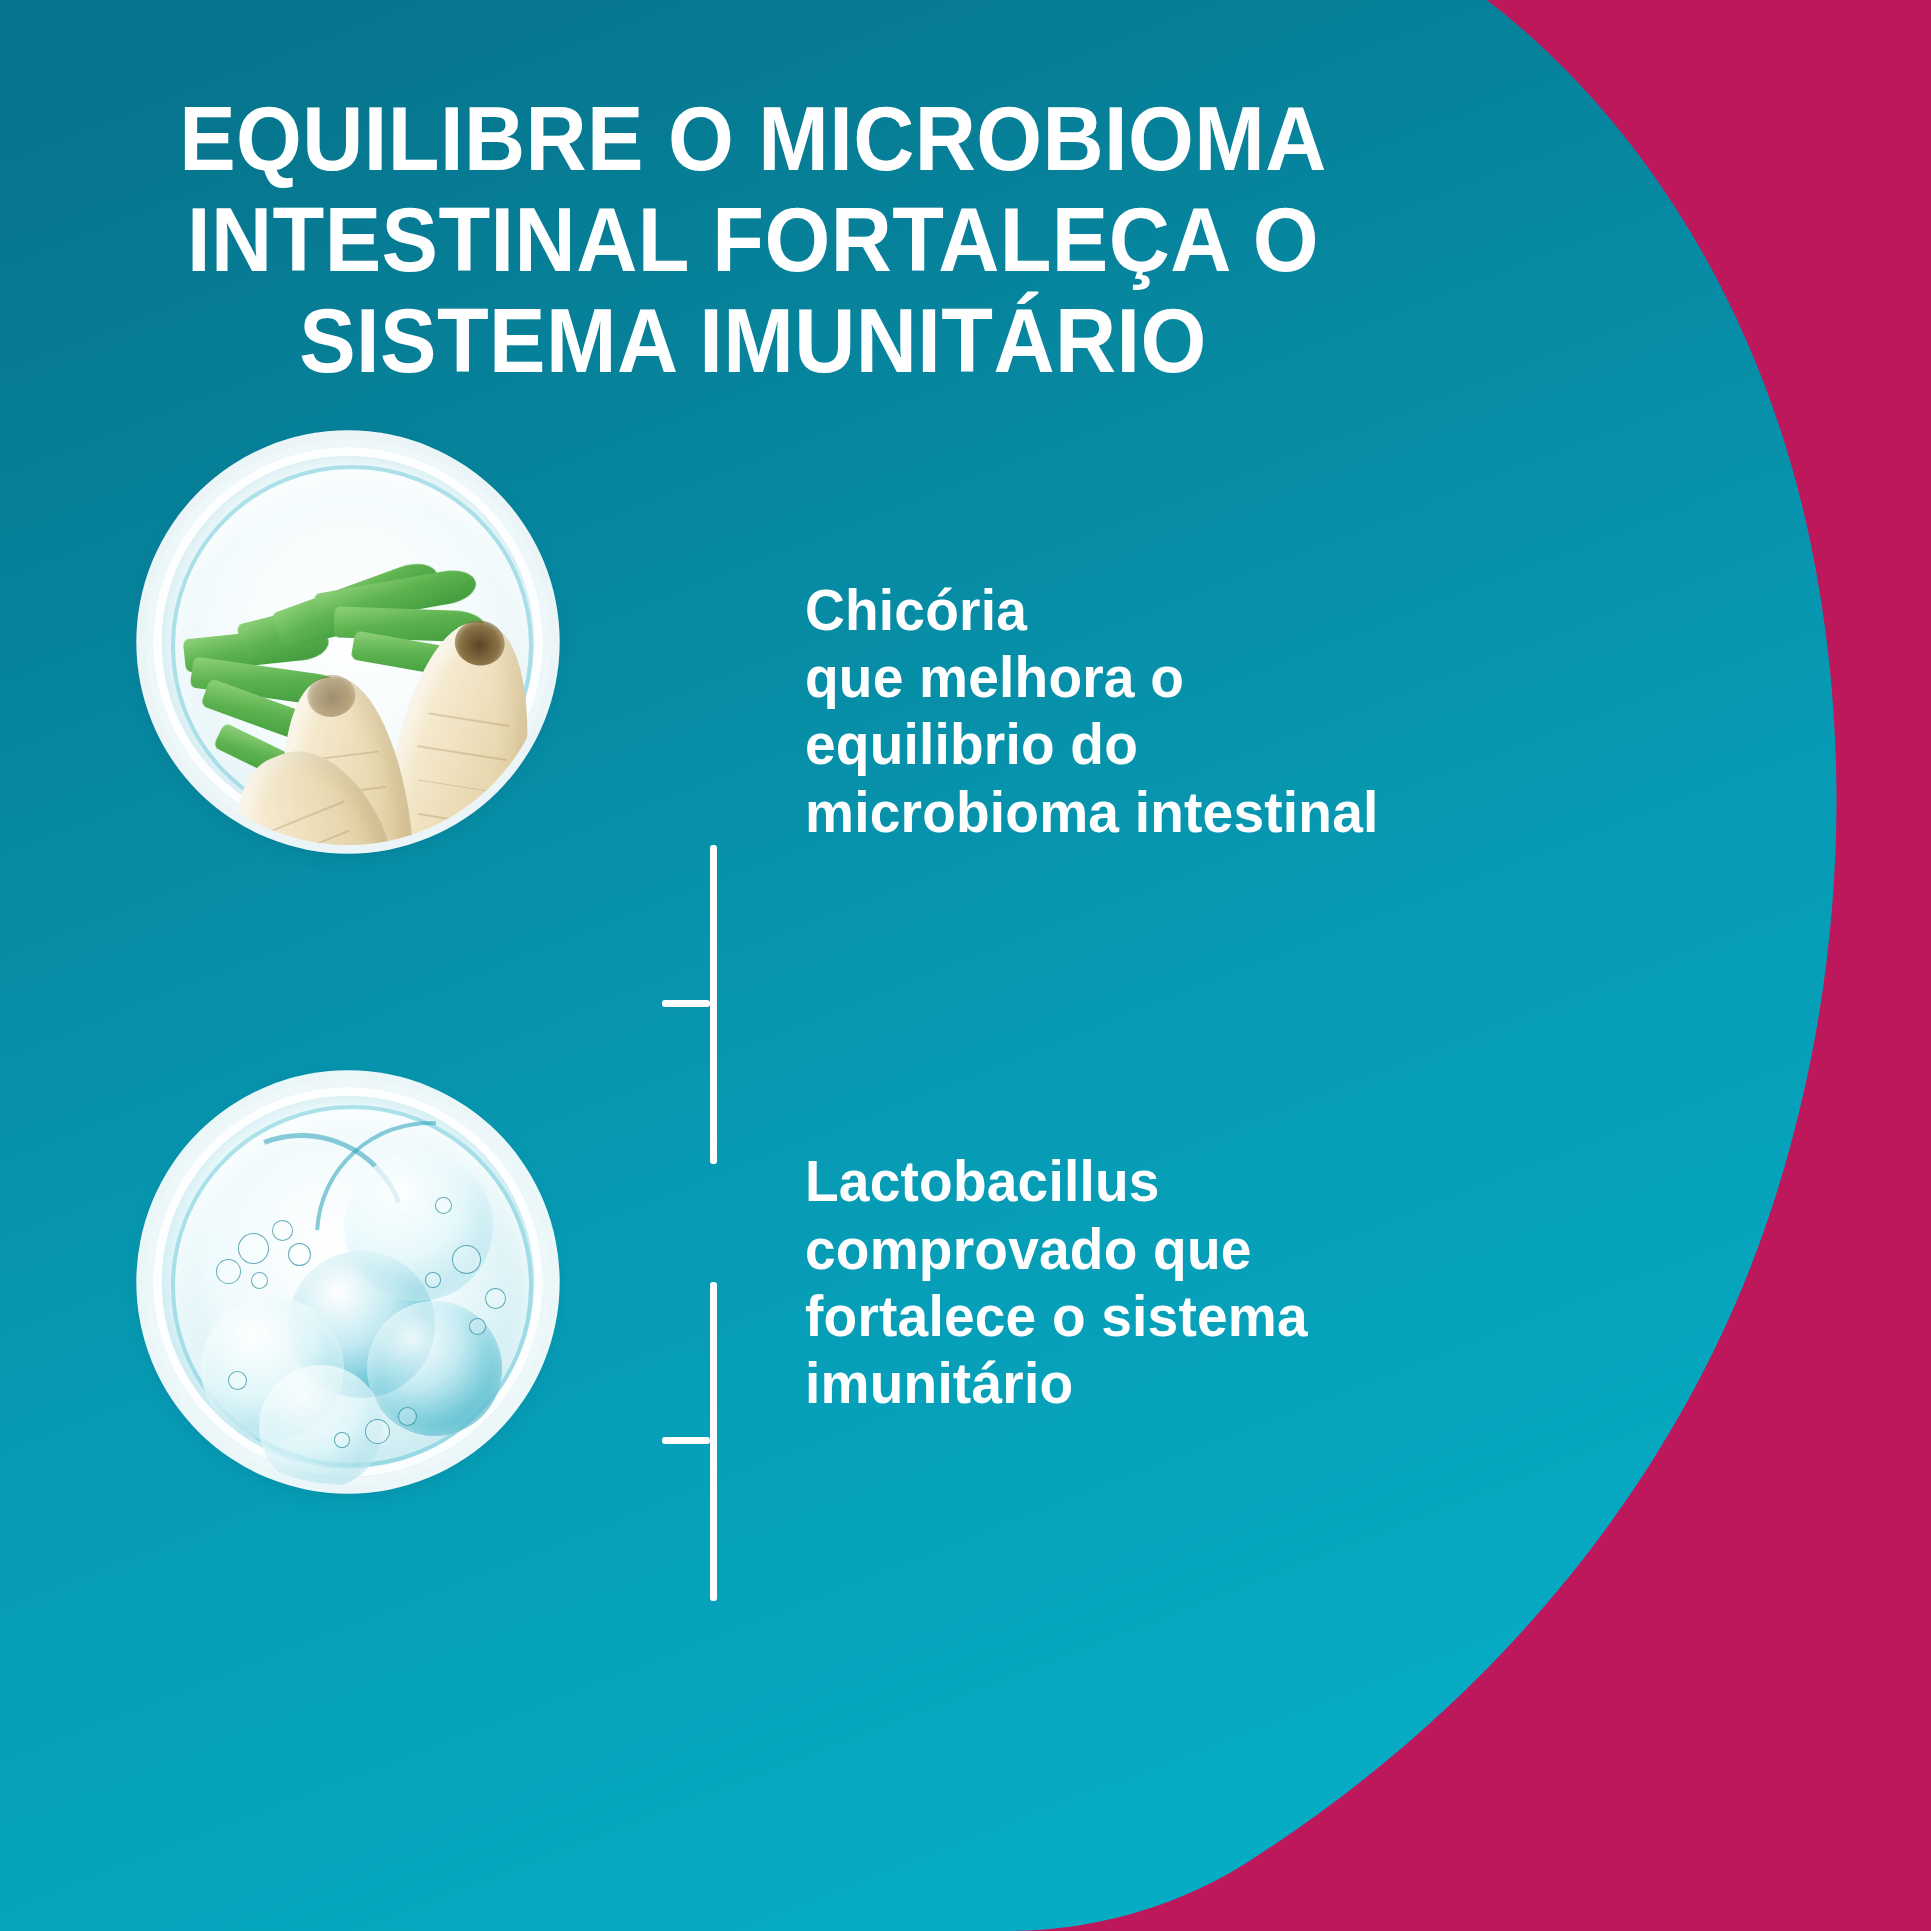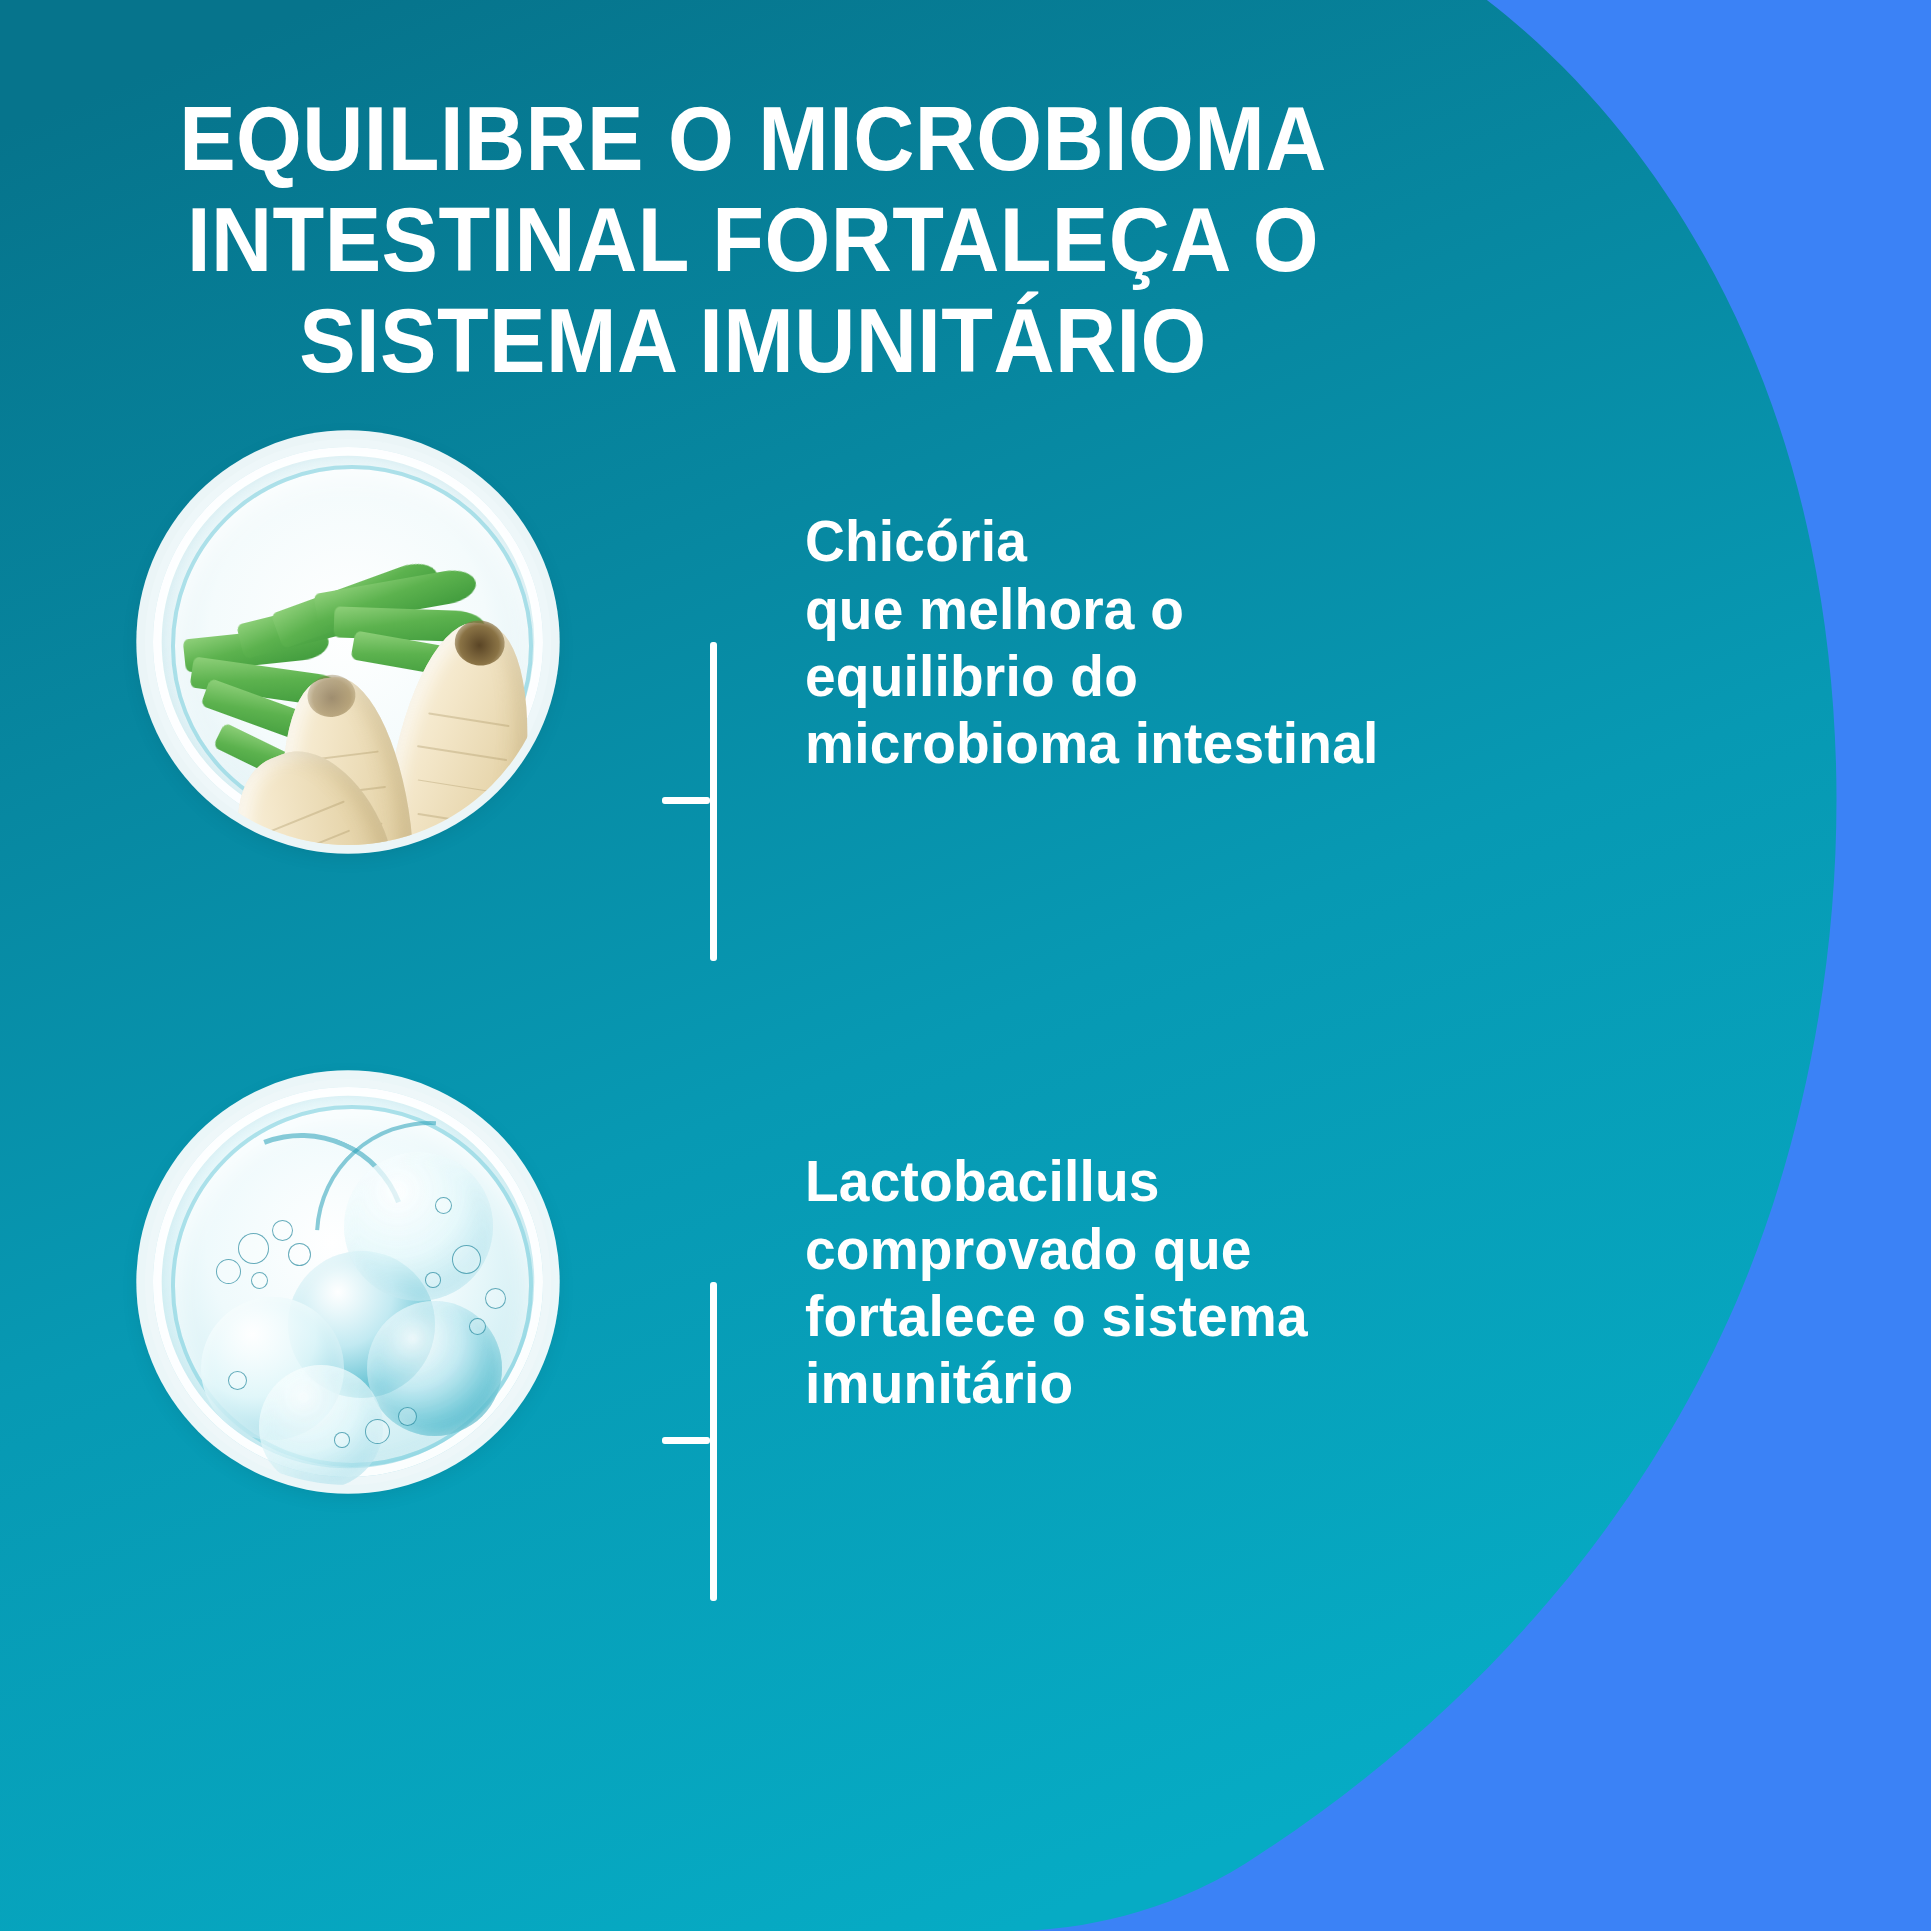--- a/index.html
+++ b/index.html
@@ -1,36 +1,36 @@
 <!DOCTYPE html>
 <html><head>
 <meta charset="utf-8">
 <style>
   html,body{margin:0;padding:0;background:#ffffff;}
   body{width:1931px;height:1931px;overflow:hidden;font-family:"Liberation Sans",sans-serif;}
-  .stage{position:relative;width:1931px;height:1931px;background:#3b82f6;overflow:hidden;}
+  .stage{position:relative;width:1931px;height:1931px;background:#be185d;overflow:hidden;}
 
   
   .blob-wrap{position:absolute;inset:0;}
   .blob-svg{position:absolute;left:0;top:0;width:1931px;height:1931px;display:block;}
 
   
   .title{
     position:absolute;left:0;top:89px;width:1506px;
     text-align:center;color:#ffffff;
     font-family:"Liberation Sans",sans-serif;
     font-weight:700;font-size:90px;line-height:1.12;
     letter-spacing:0.5px;
     transform:scaleX(0.94);transform-origin:center top;
   }
   .title .tline{display:block;white-space:nowrap;}
 
   
   .feature{position:absolute;display:flex;align-items:center;}
-  .feature-1{left:145px;top:439px;}
+  .feature-1{left:145px;top:439px;align-items:flex-end;}
   .feature-2{left:145px;top:1079px;}
 
   
   .circle{
     position:relative;width:406px;height:406px;border-radius:50%;
     overflow:hidden;flex:0 0 auto;
     box-shadow:0 0 0 8.7px rgba(255,255,255,0.92), 0 5.8px 25px rgba(0,0,0,0.14);
     background:#eef7f9;
   }
   .circle .dish{

